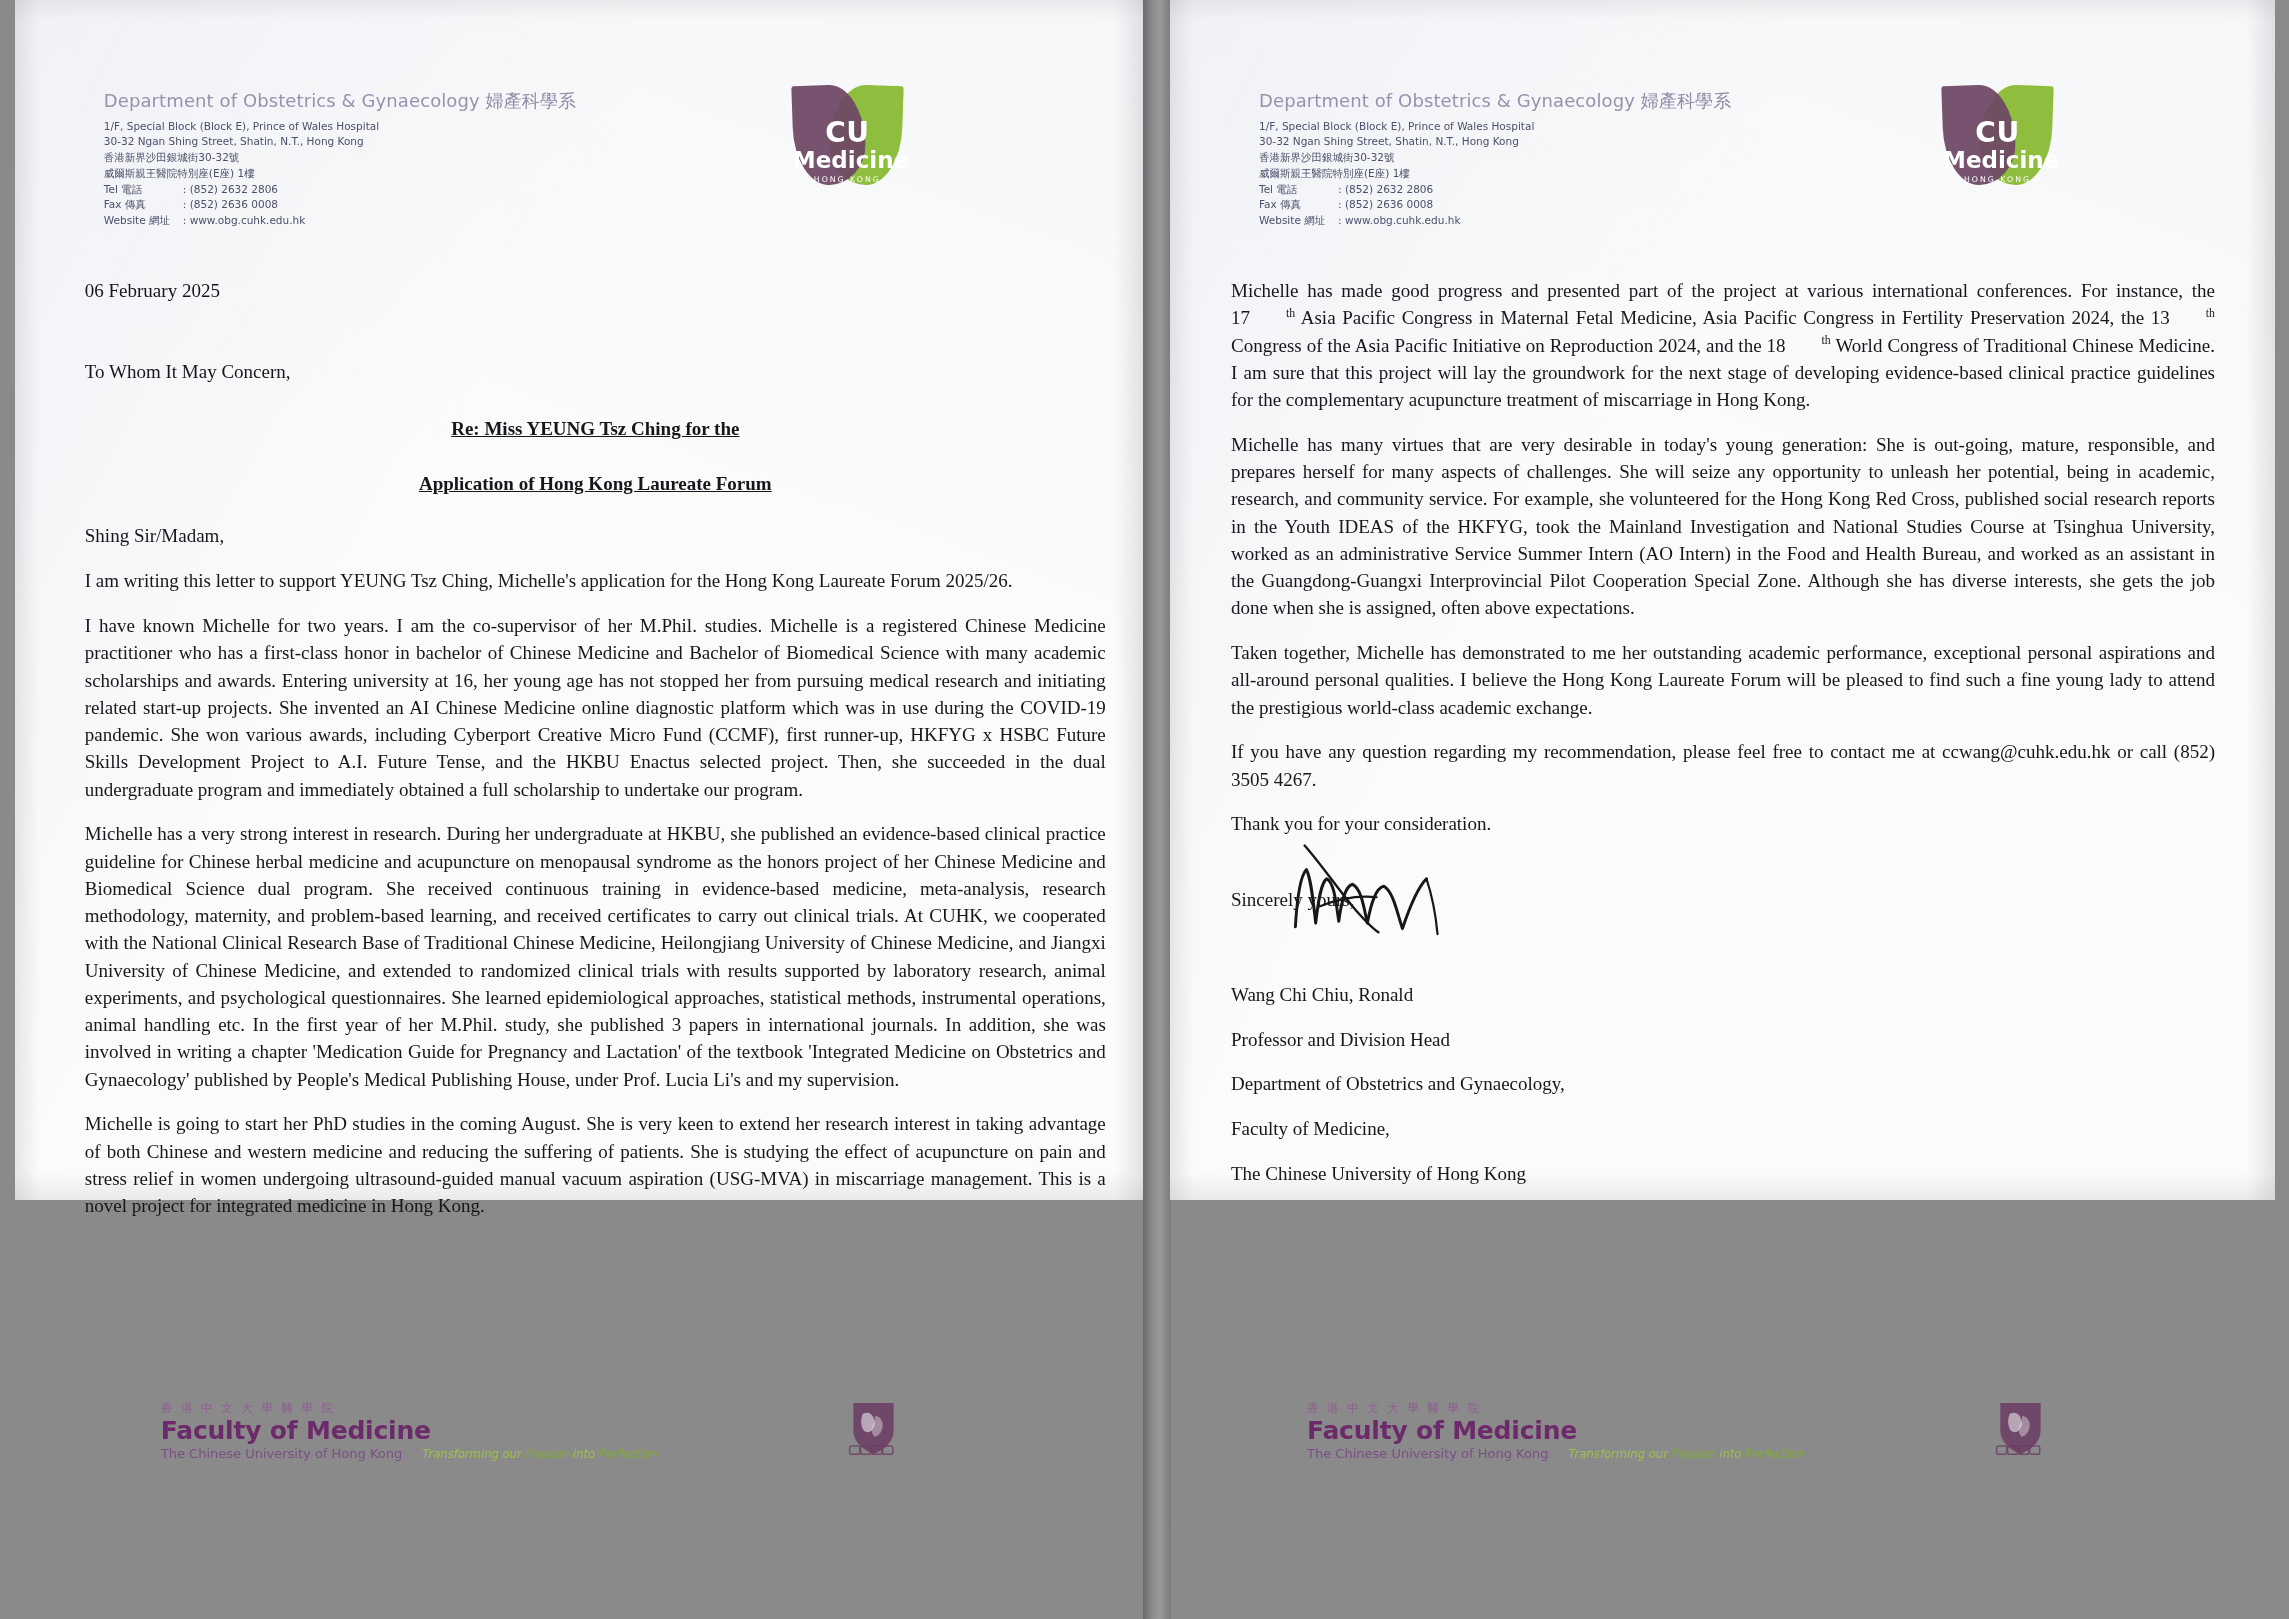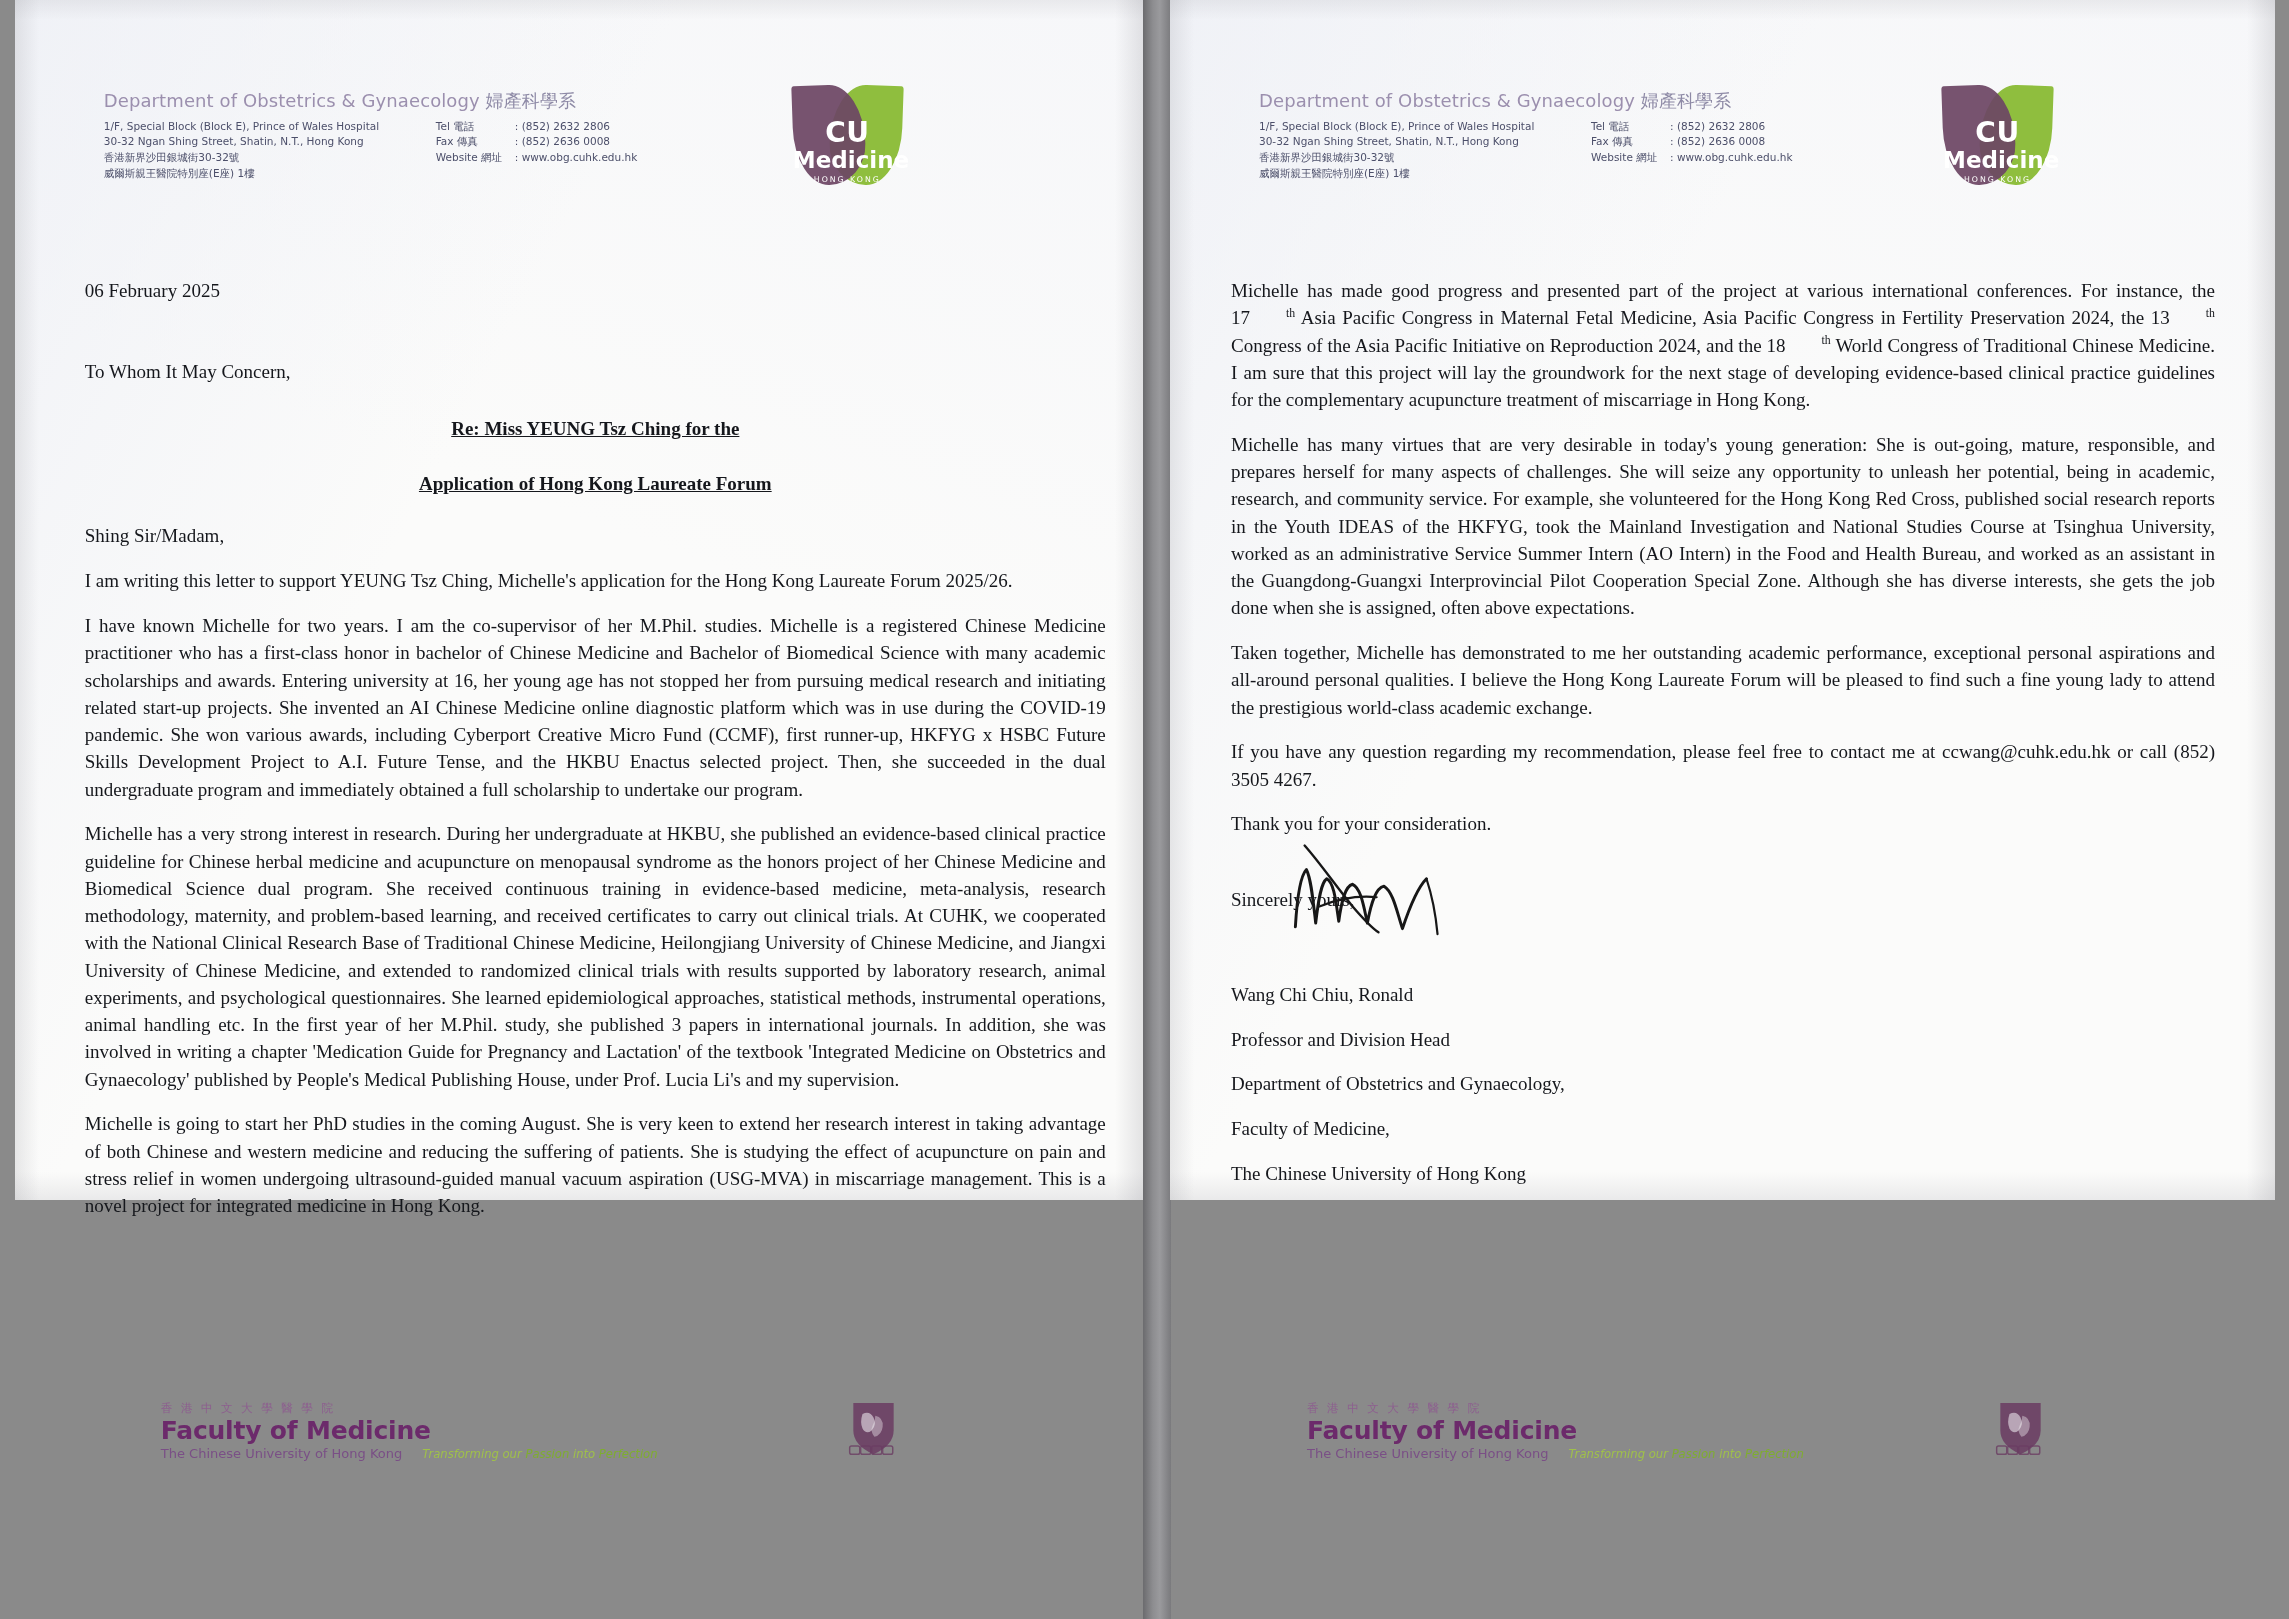--- a/index.html
+++ b/index.html
@@ -60,20 +60,21 @@
   }
   .lh-dept .cn { color: #8e8aa6; }
   .lh-block {
     display: flex;
     gap: 0px;
     margin-top: 5.5px;
     font-family: "DejaVu Sans", "Liberation Sans", sans-serif;
     font-size: 10.5px;
     color: #4c4f6a;
     line-height: 1.50;
+    flex-direction: column;
   }
   .lh-addr { width: 332px; }
   .lh-contact { width: 305px; }
   .lh-contact .row { display: flex; align-items: flex-end; }
   .lh-contact .lbl { width: 79px; }
   .lh-contact .val { white-space: nowrap; }
 
   
   .cu-logo {
     position: absolute;

